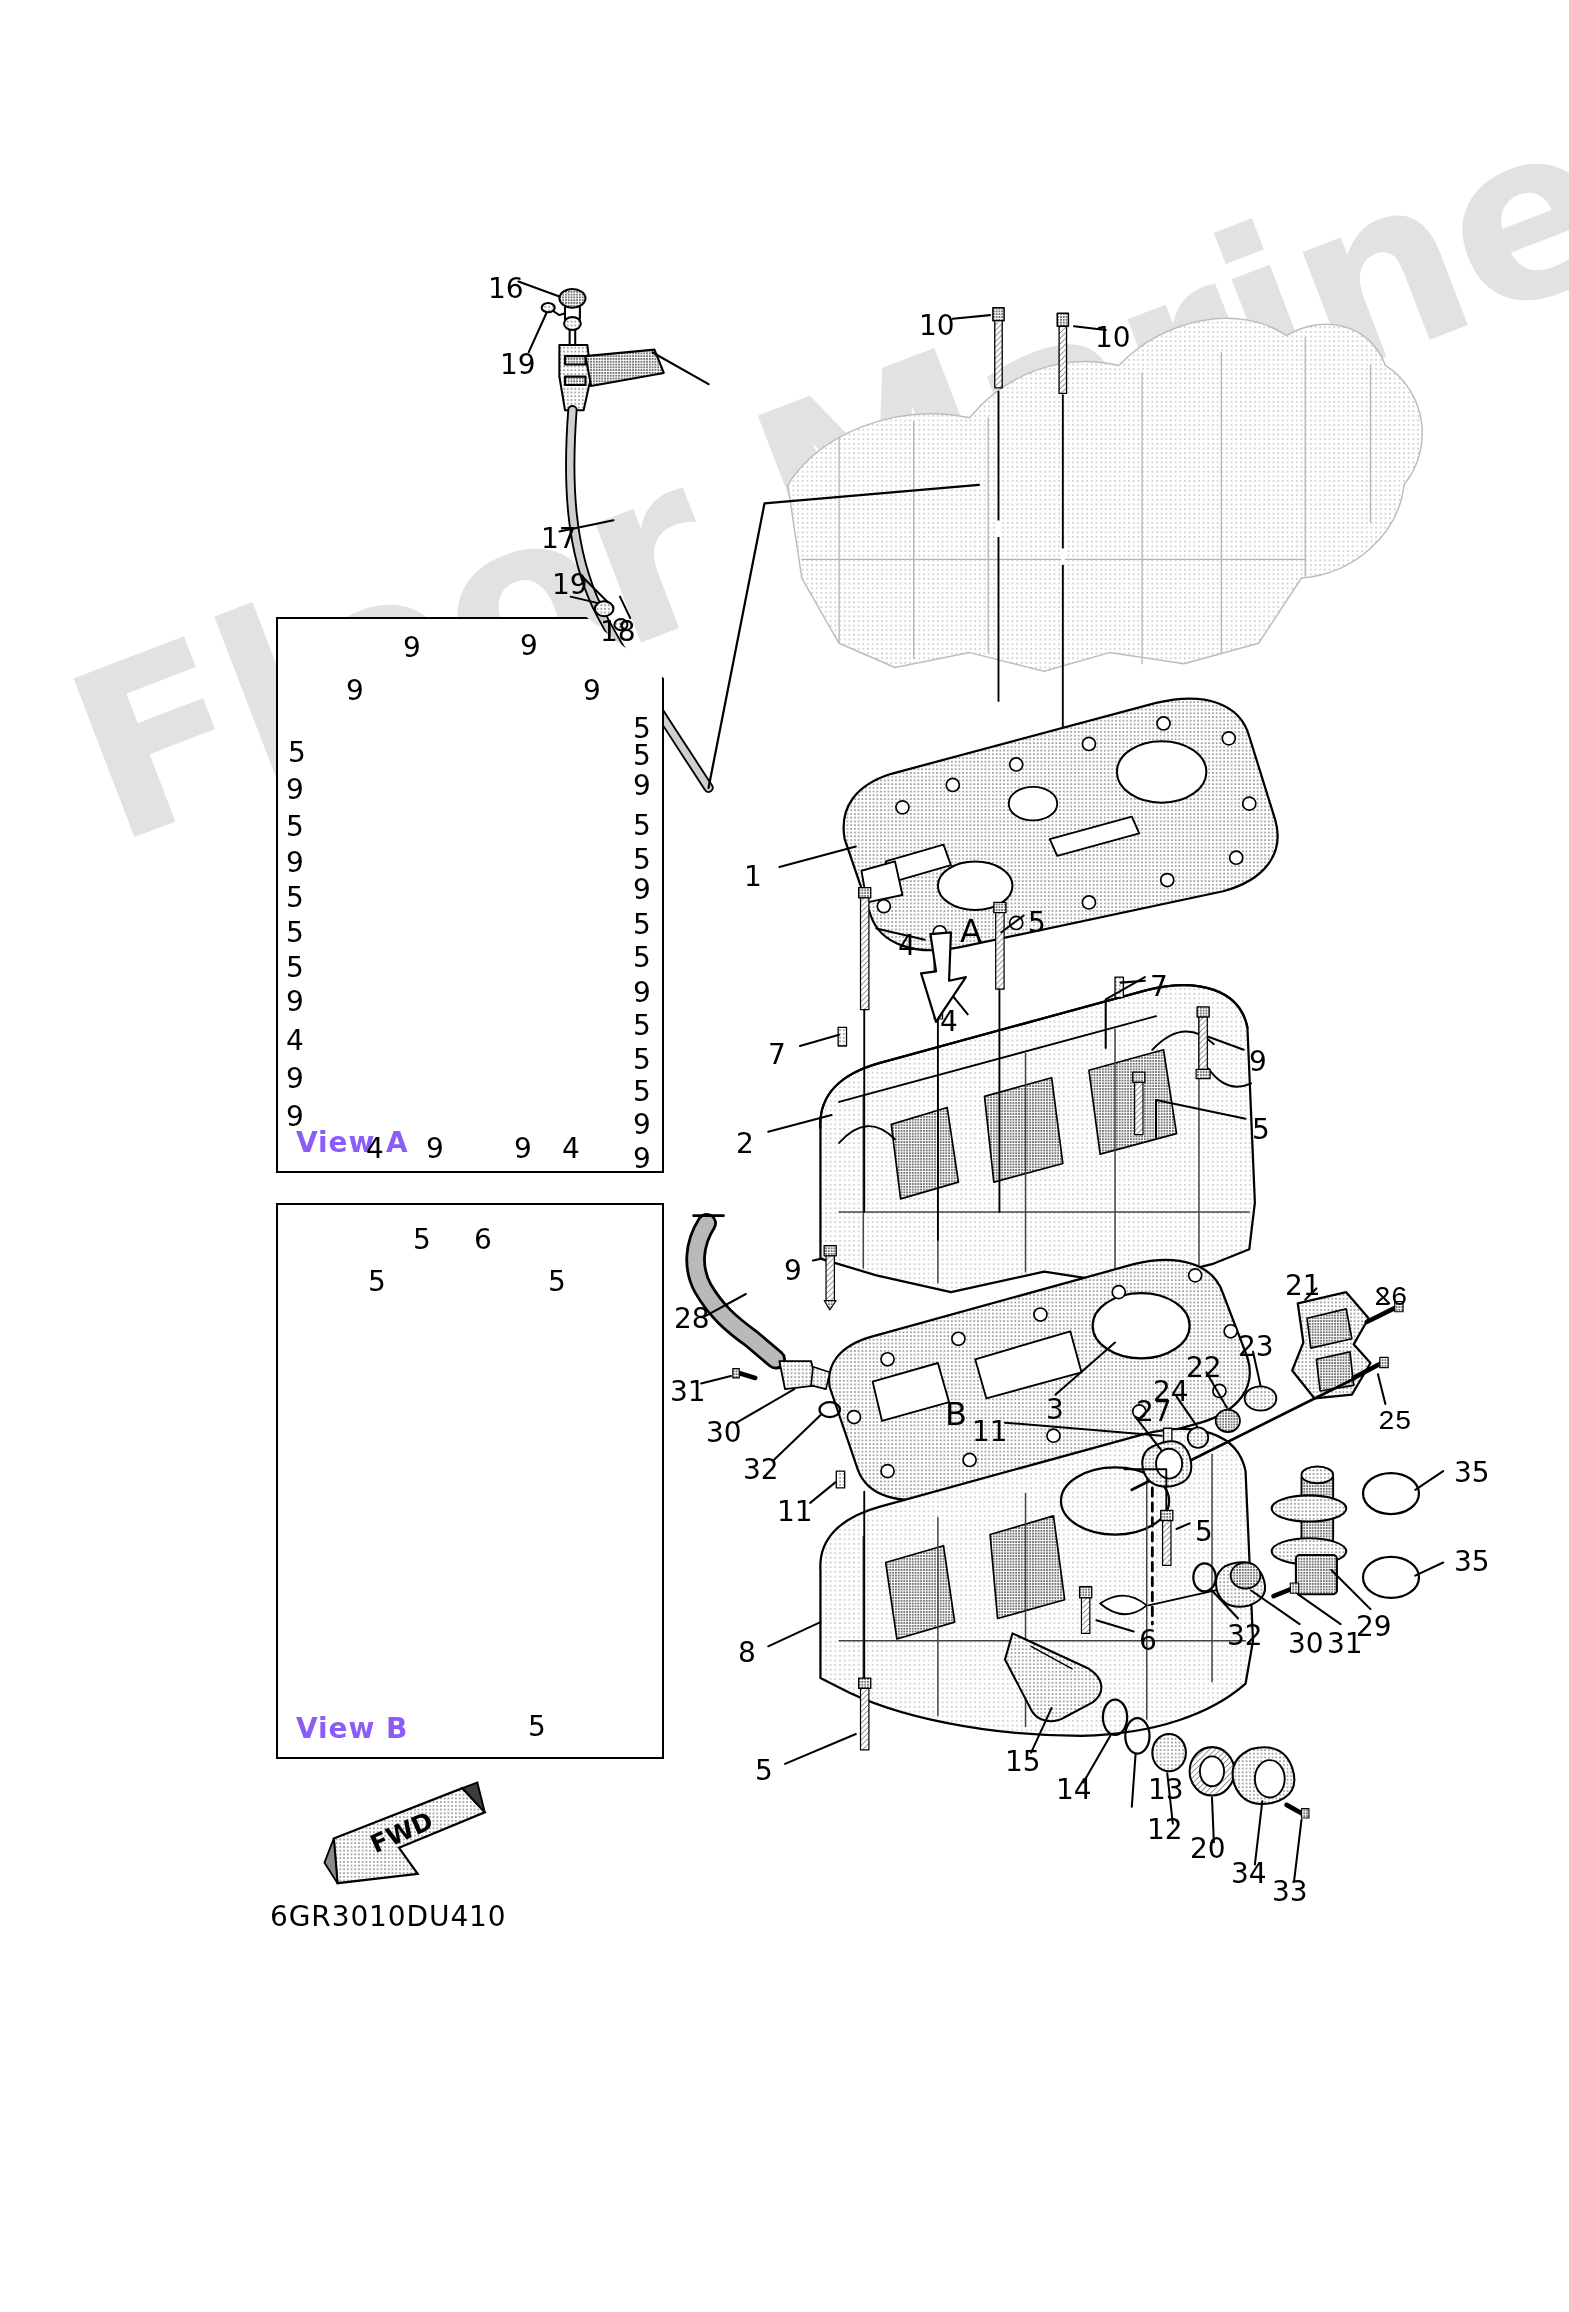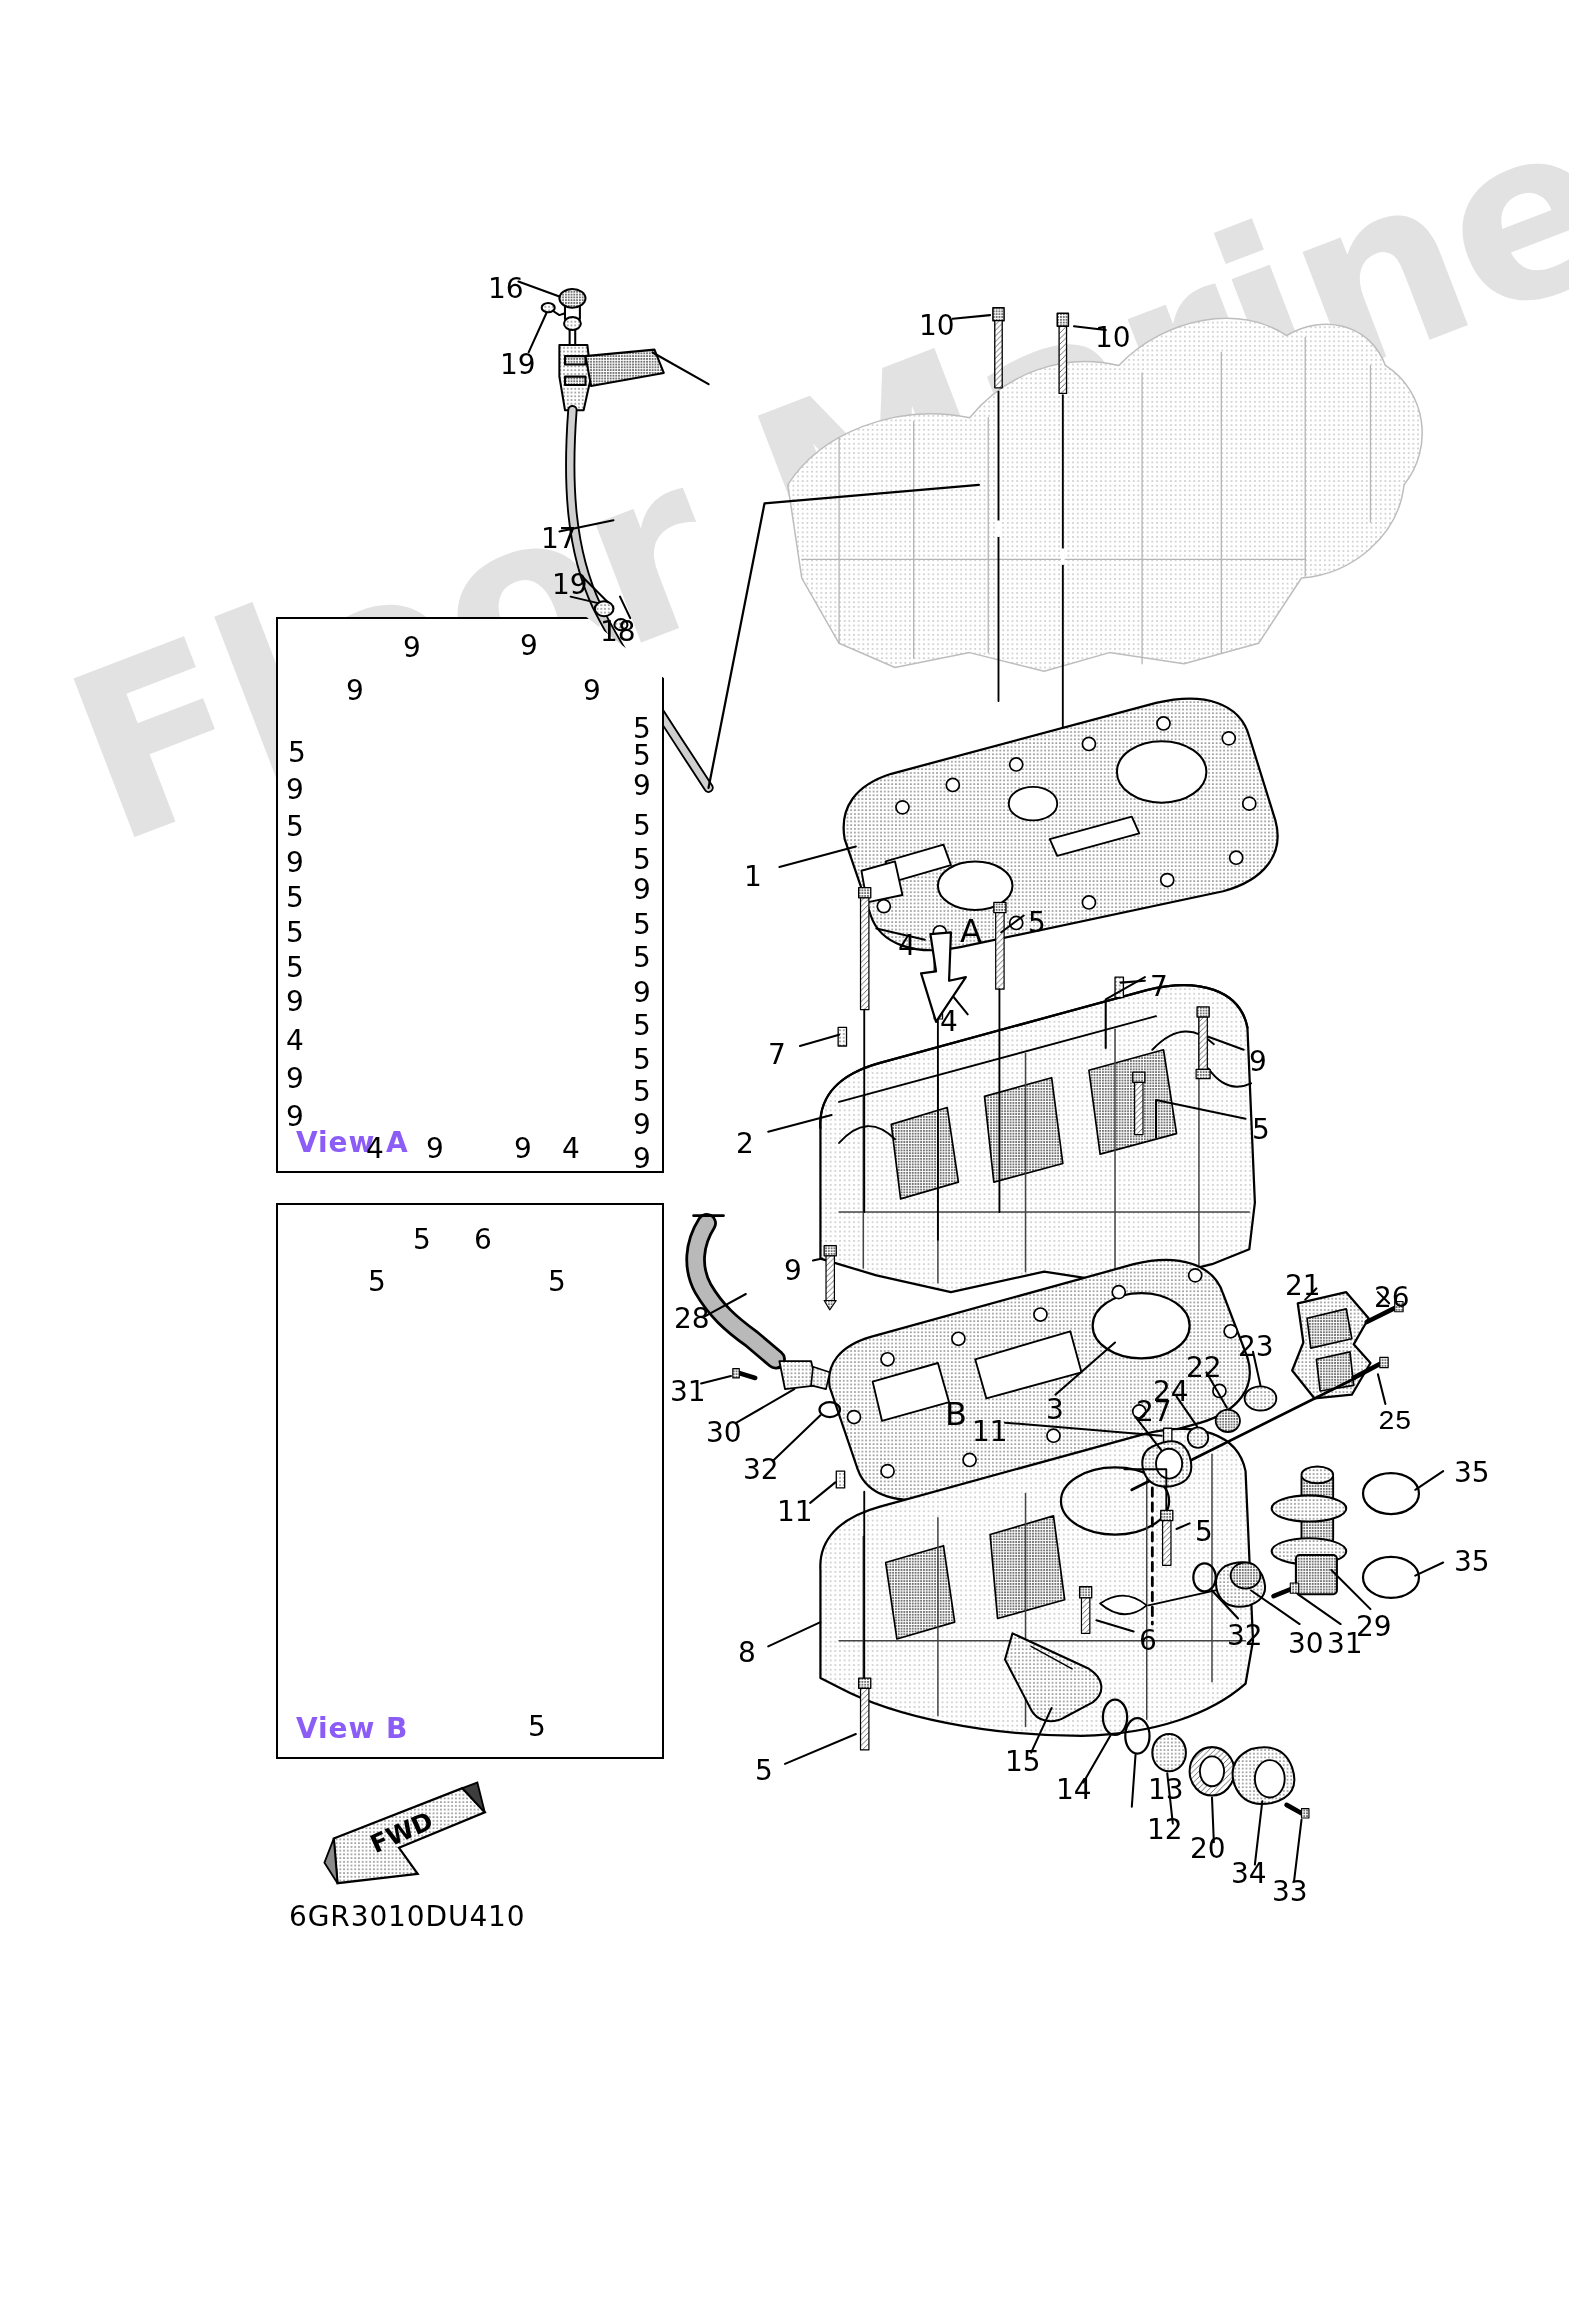--- a/index.html
+++ b/index.html
@@ -603,21 +603,21 @@
   <g>
     <path d="M358,1972 L496,1918 L520,1944 L428,1982 L448,2010 L362,2020 Z" fill="url(#dots)" stroke="#000" stroke-width="2.4"></path>
     <path d="M358,1972 L362,2020 L348,1998 Z" fill="#8a8a8a" stroke="#000" stroke-width="2"></path>
     <path d="M496,1918 L520,1944 L512,1912 Z" fill="#3d3d3d" stroke="#000" stroke-width="2"></path>
   </g>
 </svg>
 </div>
 
 <div class="fwdtxt" style="left:369px;top:1818px;">FWD</div>
 
-<div class="partno" style="left:289px;top:1900px;text-align:right;">6GR3010DU410</div>
+<div class="partno" style="left:270px;top:1900px;text-align:right;">6GR3010DU410</div>
 
 <div class="sectlbl" style="left:960px;top:912px;">A</div>
 <div class="sectlbl" style="left:945px;top:1395px;">B</div>
 
 <div id="callout-layer">
     <div class="lbl" style="left: 488px; top: 275px;">16</div>
     <div class="lbl" style="left: 500px; top: 351px;">19</div>
     <div class="lbl" style="left: 541px; top: 525px;">17</div>
     <div class="lbl" style="left: 552px; top: 571px;">19</div>
     <div class="lbl" style="left: 600px; top: 618px;">18</div>
@@ -634,21 +634,21 @@
     <div class="lbl" style="left: 1252px; top: 1116px;">5</div>
     <div class="lbl" style="left: 784px; top: 1257px;">9</div>
     <div class="lbl" style="left: 674px; top: 1305px;">28</div>
     <div class="lbl" style="left: 670px; top: 1378px;">31</div>
     <div class="lbl" style="left: 1046px; top: 1396px;">3</div>
     <div class="lbl" style="left: 706px; top: 1419px;">30</div>
     <div class="lbl" style="left: 743px; top: 1456px;">32</div>
     <div class="lbl" style="left: 972px; top: 1418px;">11</div>
     <div class="lbl" style="left: 777px; top: 1498px;">11</div>
     <div class="lbl" style="left: 1285px; top: 1272px;">21</div>
-    <div class="lbl" style="left: 1374px; top: 1284px;">26</div>
+    <div class="lbl" style="left: 1374px; top: 1284px; font-family: Liberation Mono, monospace;">26</div>
     <div class="lbl" style="left: 1238px; top: 1333px; text-align: center;">23</div>
     <div class="lbl" style="left: 1186px; top: 1354px;">22</div>
     <div class="lbl" style="left: 1153px; top: 1378px;">24</div>
     <div class="lbl" style="left: 1112px; top: 1398px; margin-left: 24px;">27</div>
     <div class="lbl" style="left: 1378px; top: 1408px; font-family: Liberation Mono, monospace;">25</div>
     <div class="lbl" style="left: 1454px; top: 1459px;">35</div>
     <div class="lbl" style="left: 1454px; top: 1548px;">35</div>
     <div class="lbl" style="left: 1195px; top: 1518px;">5</div>
     <div class="lbl" style="left: 1356px; top: 1613px;">29</div>
     <div class="lbl" style="left: 1227px; top: 1622px;">32</div>

